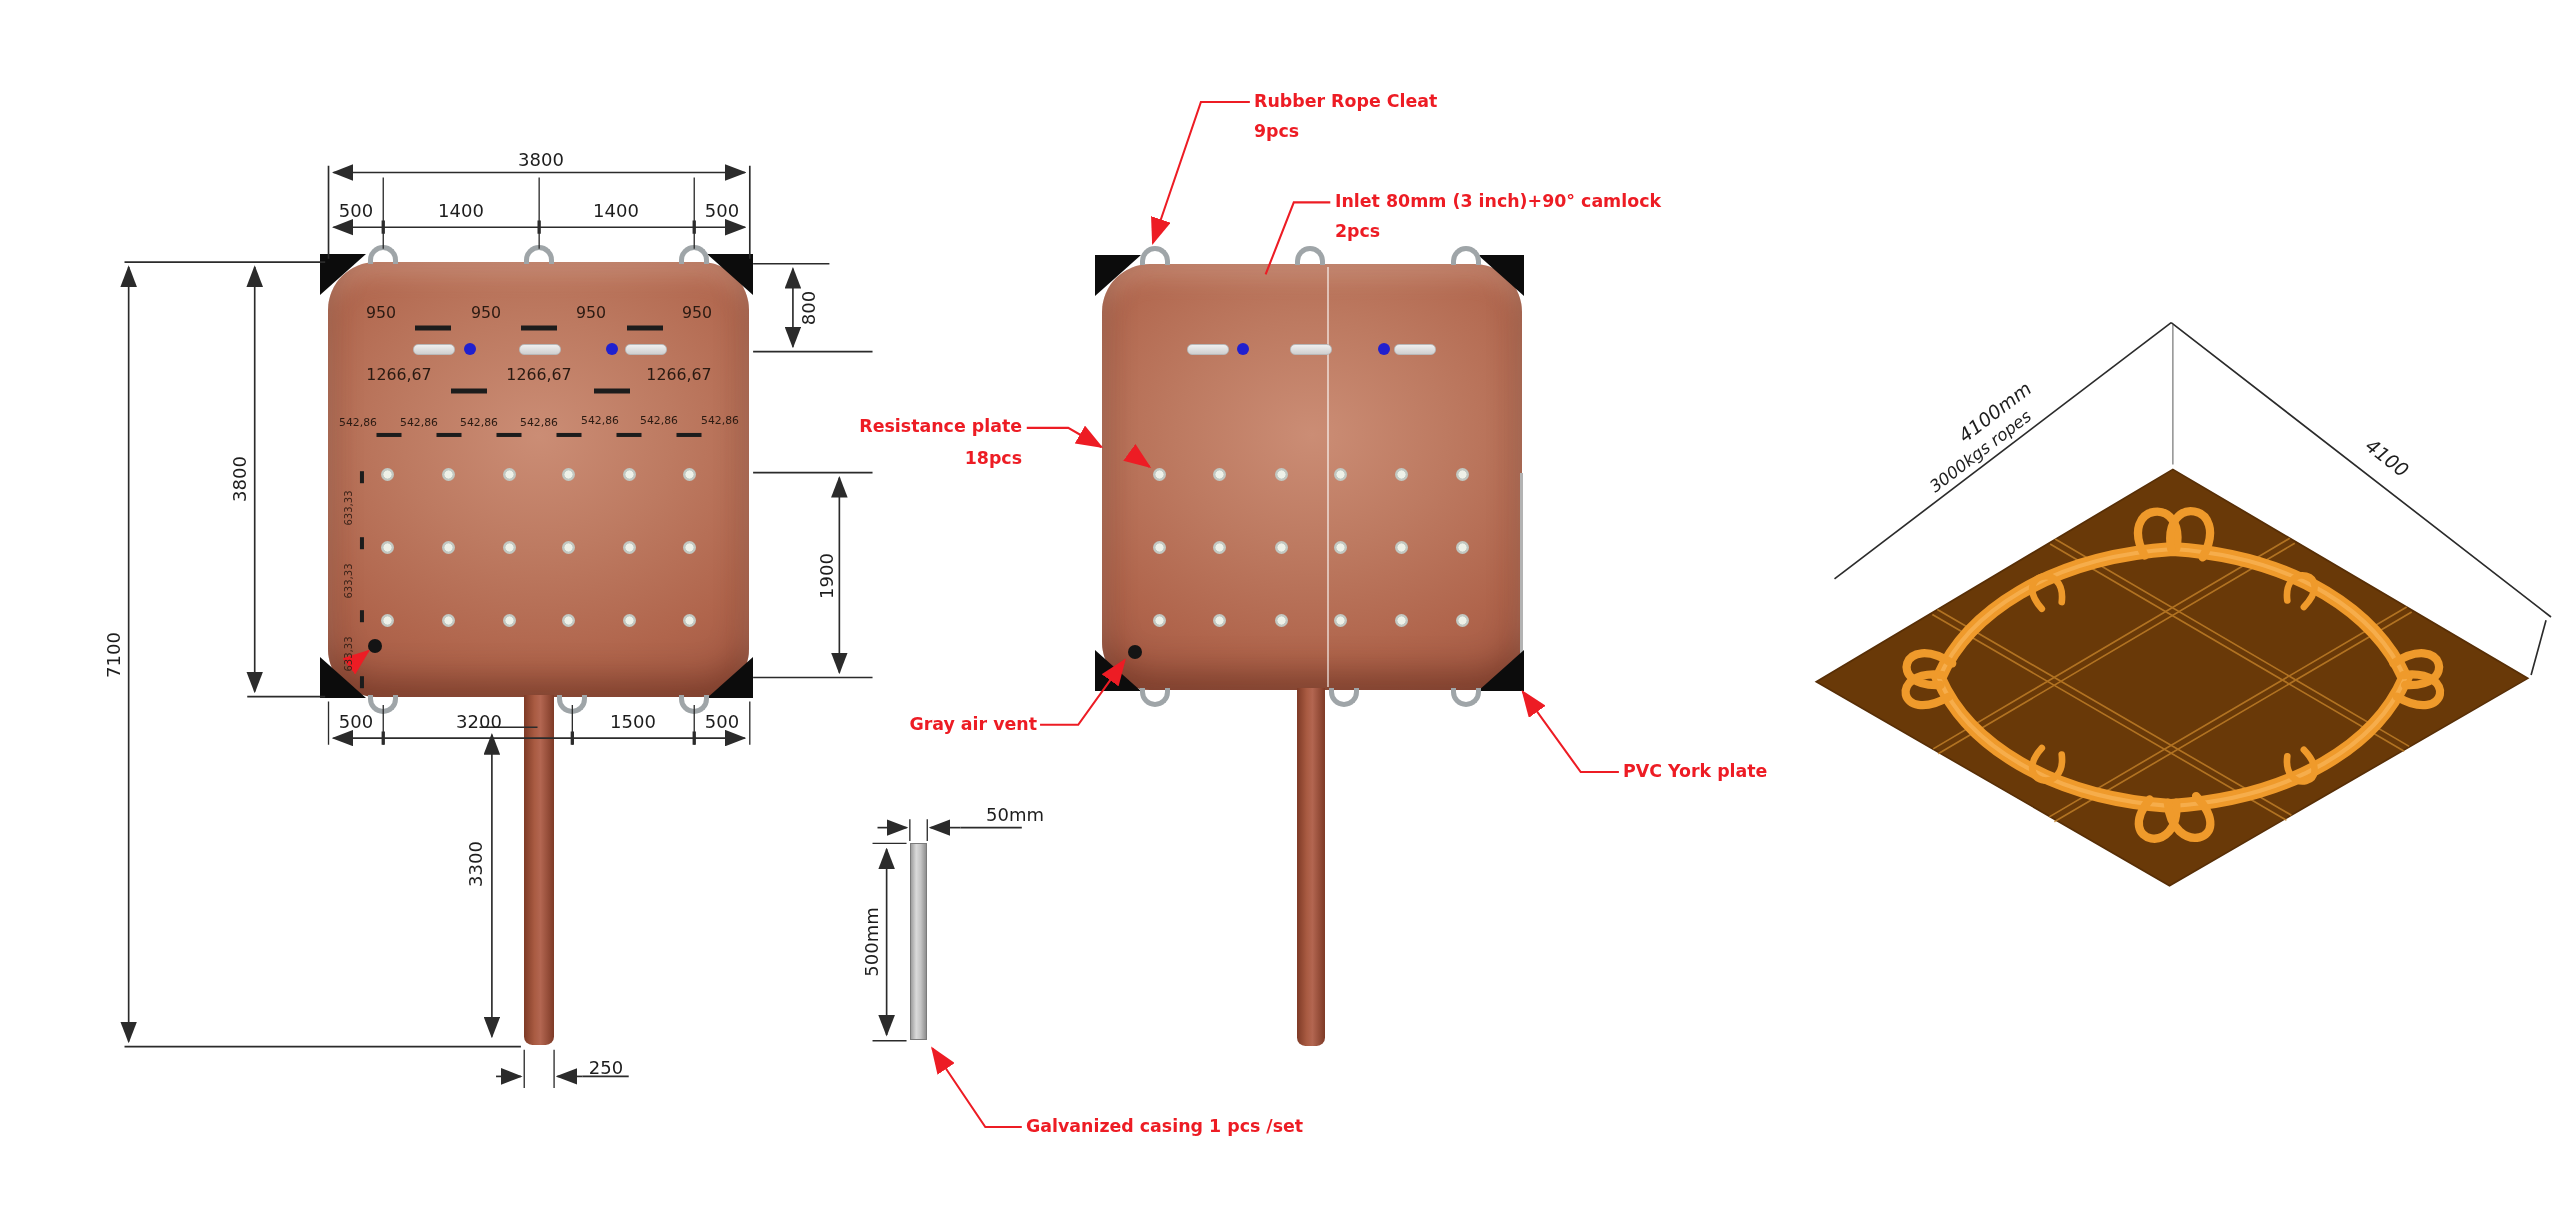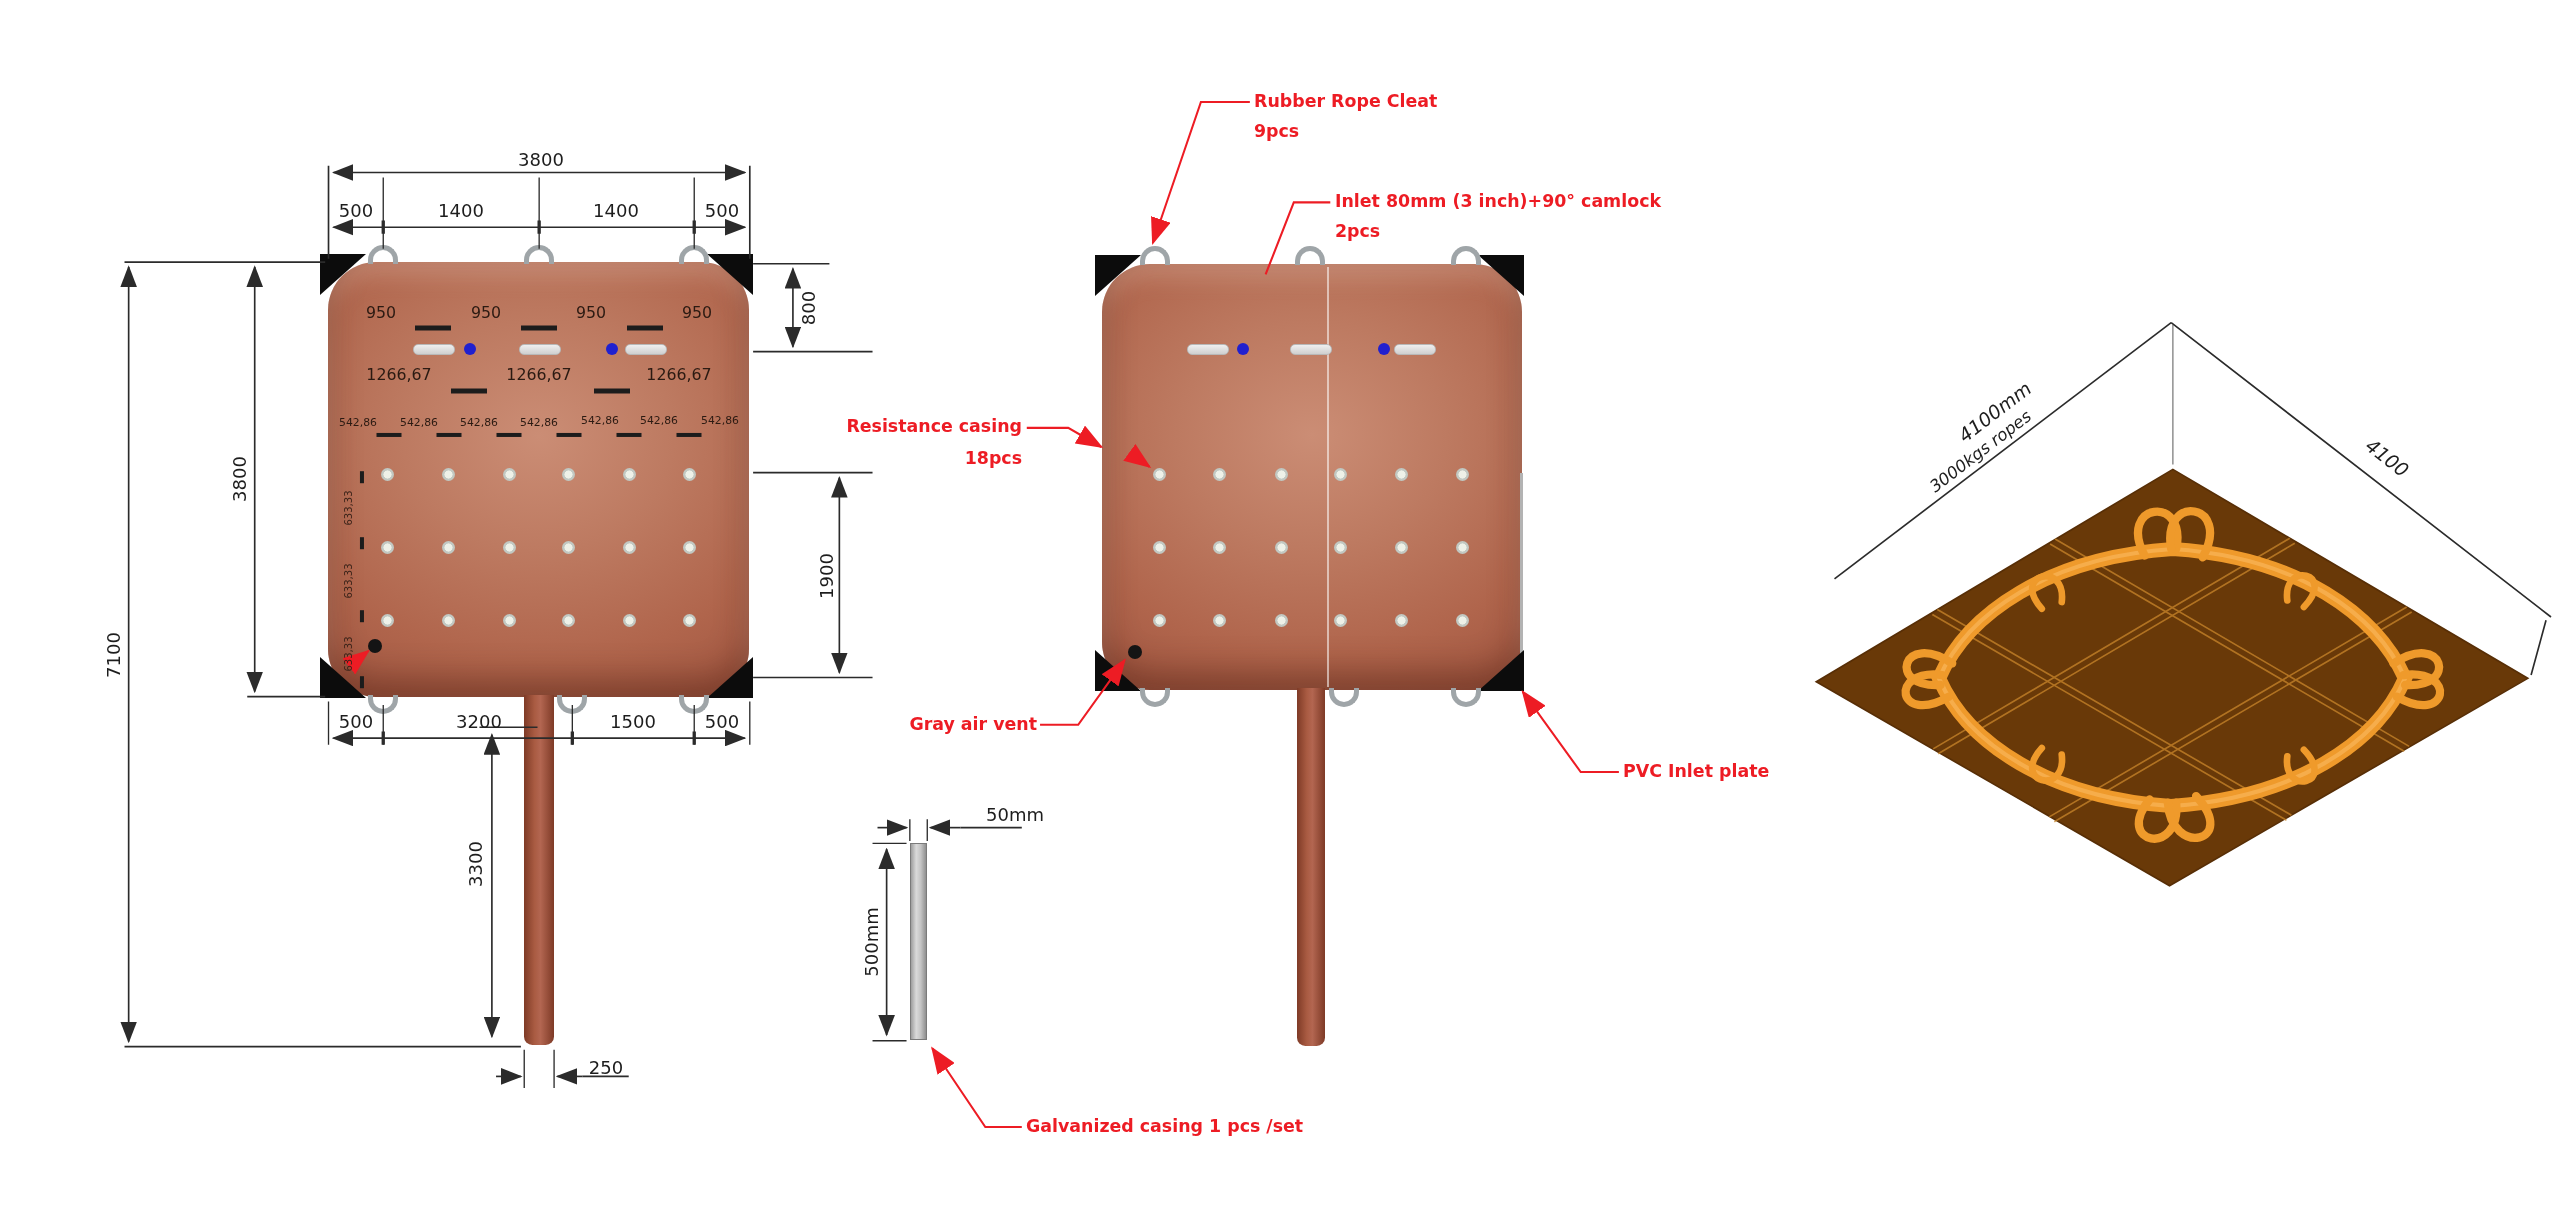--- a/index.html
+++ b/index.html
@@ -269,24 +269,24 @@
   <div class="dim rot" style="left:476px;top:864px;">3300</div>
   <div class="dim" style="left:606px;top:1068px;">250</div>
 
   <div class="dim" style="left:994px;top:815px;margin-left:21px;">50mm</div>
   <div class="dim rot" style="left:872px;top:942px;">500mm</div>
 
   <div class="red ctr" style="left:1254px;top:102px;">Rubber Rope Cleat</div>
   <div class="red ctr" style="left:1254px;top:132px;">9pcs</div>
   <div class="red ctr" style="left:1335px;top:202px;">Inlet 80mm (3 inch)+90° camlock</div>
   <div class="red ctr" style="left:1335px;top:232px;">2pcs</div>
-  <div class="red rgt" style="right:1554px;top:427px;">Resistance casing</div>
+  <div class="red rgt" style="right:1554px;top:427px;">Resistance plate</div>
   <div class="red rgt" style="right:1554px;top:459px;">18pcs</div>
   <div class="red rgt" style="right:1539px;top:725px;text-align:center;">Gray air vent</div>
-  <div class="red ctr" style="left:1623px;top:772px;">PVC Inlet plate</div>
+  <div class="red ctr" style="left:1623px;top:772px;">PVC York plate</div>
   <div class="red ctr" style="left:1026px;top:1127px;">Galvanized casing 1 pcs /set</div>
 
   <div class="iso" style="left:1995px;top:412px;transform:translate(-50%,-50%) rotate(-37.5deg);">4100mm</div>
   <div class="iso" style="left:1981px;top:452px;font-size:16.6px;transform:translate(-50%,-50%) rotate(-37.5deg);">3000kgs ropes</div>
   <div class="iso" style="left:2387px;top:458px;transform:translate(-50%,-50%) rotate(38deg);">4100</div>
 
 </div>
 
 
 </body></html>

